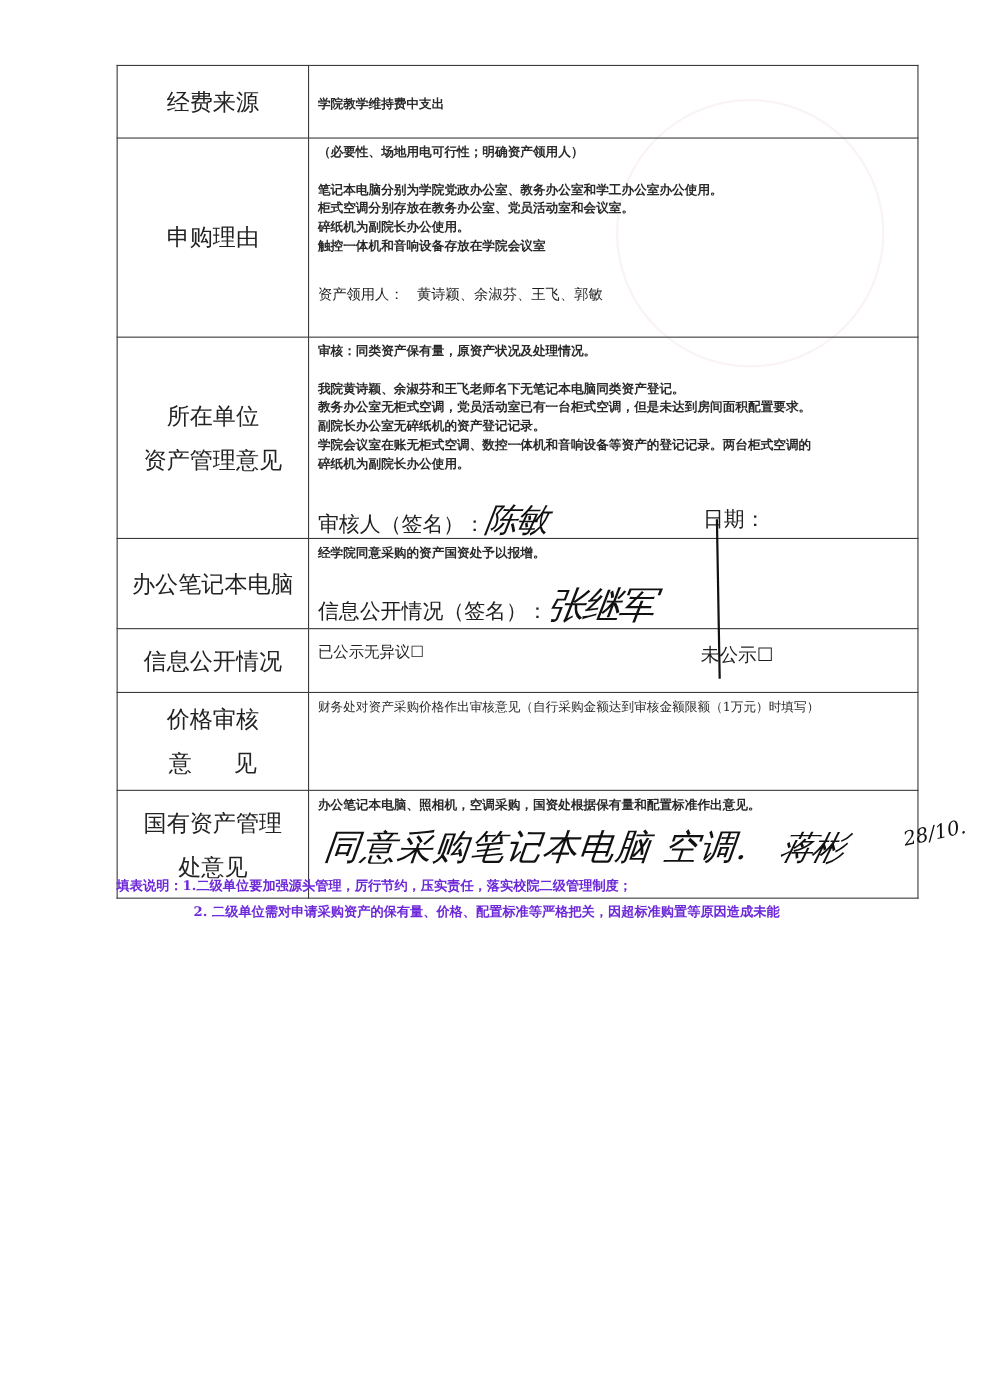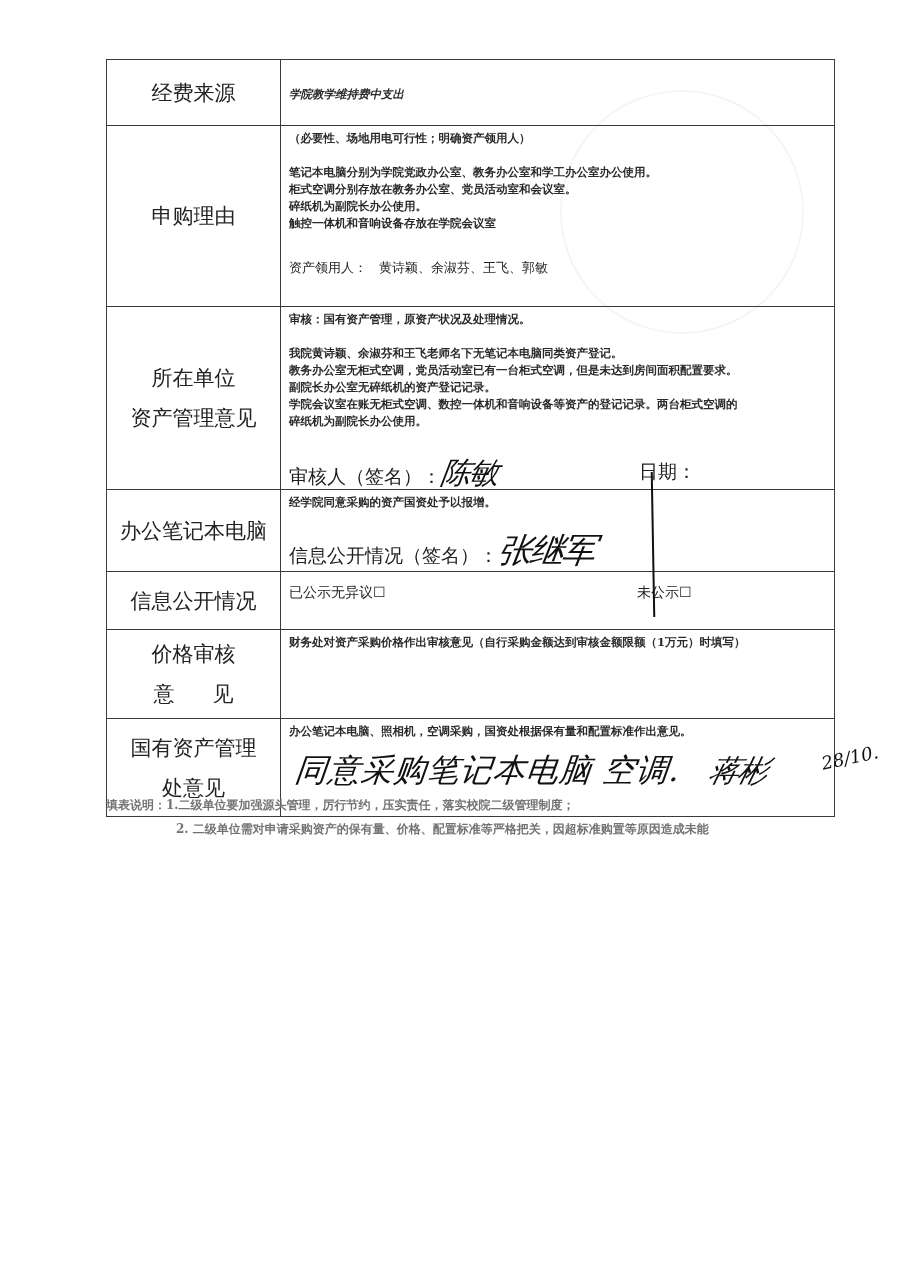--- a/index.html
+++ b/index.html
@@ -18,41 +18,41 @@
   }
   .content-cell { padding: 4px 8px 0 8px !important; position: relative; }
   .small { font-size: 11.5px; line-height: 17px; font-weight: bold; color: #2a2a2a; }
   .row-funding td { height: 61px; }
   .row-reason td { height: 176px; }
   .row-assetmgmt td { height: 178px; }
   .row-unit td { height: 77px; }
   .row-info td { height: 53px; text-align: center; }
   .row-price td { height: 84px; }
   .row-state td { height: 93px; }
-  .funding-text { position: absolute; left: 8px; top: 26px; font-style: italic; }
+  .funding-text { position: absolute; left: 8px; top: 26px; }
   .spacer { height: 17px; }
   .recipients { position: absolute; left: 8px; top: 133px; font-size: 13px; }
   .recipients .names { margin-left: 12px; }
   .sign-line { position: absolute; left: 8px; font-size: 19px; }
   .date-label { position: absolute; left: 358px; font-size: 19px; }
   .sig {
     font-family: "DejaVu Serif", serif; font-style: italic; font-size: 30px; color: #111;
     letter-spacing: -2px; transform: skewX(-8deg); display: inline-block;
   }
   .info-left { position: absolute; left: 8px; top: 12px; font-size: 14px; }
-  .info-right { position: absolute; left: 356px; top: 12px; font-size: 14px; }
+  .info-right { position: absolute; left: 356px; top: 12px; font-size: 17px; }
   .price-label .line2 { letter-spacing: 38px; margin-left: 38px; }
   .state-handwriting { position: absolute; left: 14px; top: 30px; font-size: 32px; font-style: italic; color: #111; letter-spacing: 1px; transform: skewX(-6deg); white-space: nowrap; }
   .state-date { position: absolute; left: 540px; top: 28px; font-size: 18px; font-style: italic; color: #111; transform: rotate(-12deg); }
   .stamp {
     position: absolute; left: 560px; top: 90px; width: 240px; height: 240px; border-radius: 50%;
     border: 2px solid rgba(210,160,170,0.12); pointer-events: none;
   }
   .vline { position: absolute; left: 652px; top: 472px; width: 1.5px; height: 145px; background: #111; transform: rotate(-1deg); }
-  .notes { position: absolute; left: 106px; top: 793px; font-size: 12px; line-height: 24px; font-weight: bold; color: #737373; }
+  .notes { position: absolute; left: 106px; top: 793px; font-size: 12px; line-height: 24px; font-weight: bold; color: #6d28d9; }
   .notes .indent { padding-left: 70px; }
   .notes .indent2 { padding-left: 83px; }
 </style>
 </head>
 <body>
 
 <div class="stamp"></div>
 
 <table class="form-table">
   <tbody>
@@ -77,21 +77,21 @@
       </div>
     </td>
   </tr>
 
   <tr class="row-assetmgmt">
     <td class="label-cell">
       <div>所在单位</div>
       <div>资产管理意见</div>
     </td>
     <td class="content-cell">
-      <div class="small">审核：国有资产管理，原资产状况及处理情况。</div>
+      <div class="small">审核：同类资产保有量，原资产状况及处理情况。</div>
       <div class="spacer"></div>
       <div class="small">我院黄诗颖、余淑芬和王飞老师名下无笔记本电脑同类资产登记。</div>
       <div class="small">教务办公室无柜式空调，党员活动室已有一台柜式空调，但是未达到房间面积配置要求。</div>
       <div class="small">副院长办公室无碎纸机的资产登记记录。</div>
       <div class="small">学院会议室在账无柜式空调、数控一体机和音响设备等资产的登记记录。两台柜式空调的</div>
       <div class="small">碎纸机为副院长办公使用。</div>
       <div class="sign-line" style="top:146px;">
         <span>审核人（签名）：</span><span class="sig">陈敏</span>
       </div>
       <div class="date-label" style="top:152px;">日期：</div>
@@ -115,21 +115,21 @@
       <div class="info-right">未公示☐</div>
     </td>
   </tr>
 
   <tr class="row-price">
     <td class="label-cell price-label">
       <div>价格审核</div>
       <div class="line2">意见</div>
     </td>
     <td class="content-cell">
-      <div class="small" style="font-weight:bold;">财务处对资产采购价格作出审核意见（自行采购金额达到审核金额限额（1万元）时填写）</div>
+      <div class="small" style="font-weight:normal;">财务处对资产采购价格作出审核意见（自行采购金额达到审核金额限额（1万元）时填写）</div>
     </td>
   </tr>
 
   <tr class="row-state">
     <td class="label-cell">
       <div>国有资产管理</div>
       <div>处意见</div>
     </td>
     <td class="content-cell">
       <div class="small">办公笔记本电脑、照相机，空调采购，国资处根据保有量和配置标准作出意见。</div>

